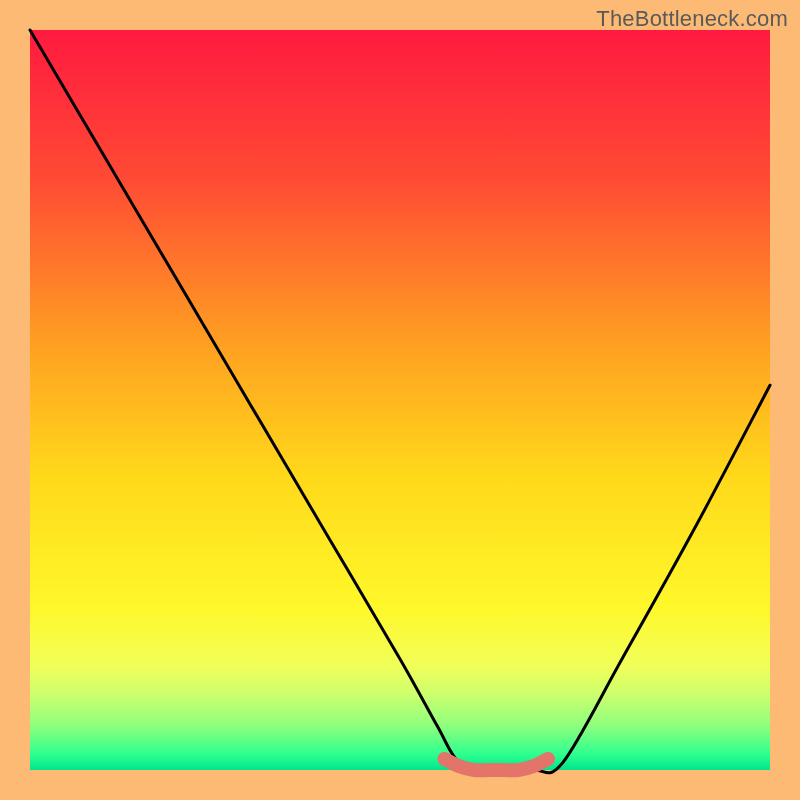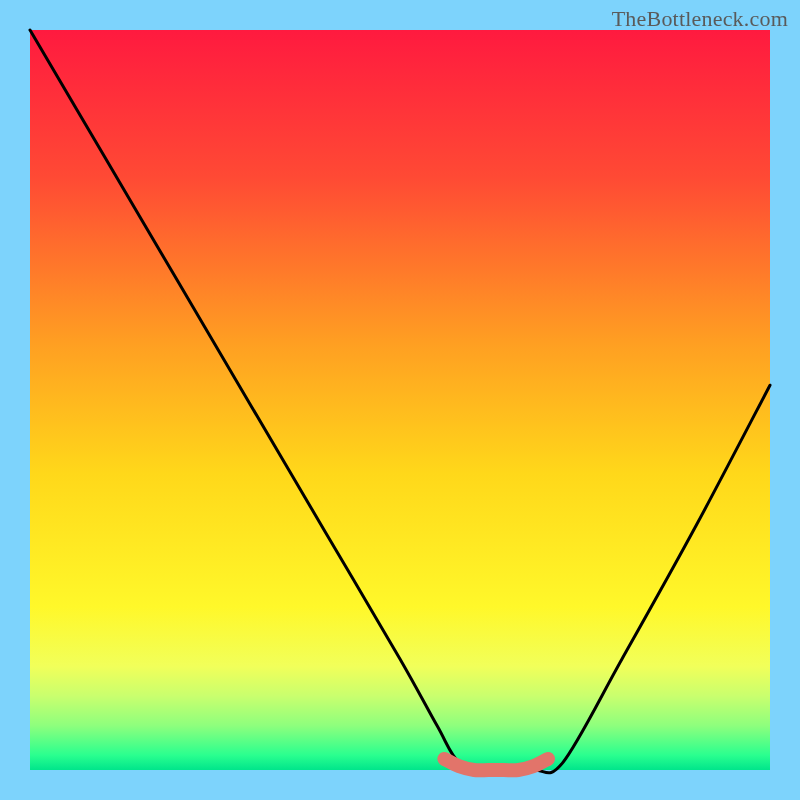--- a/index.html
+++ b/index.html
@@ -8,22 +8,21 @@
     width: 800px;
     height: 800px;
     background: #000;
     font-family: Arial, Helvetica, sans-serif;
     overflow: hidden;
   }
   .frame {
     position: relative;
     width: 800px;
     height: 800px;
-    background: #7dd3fc;
-    font-family: Liberation Serif, serif;
+    background: #fdba74;
   }
   .watermark {
     position: absolute;
     top: 6px;
     right: 12px;
     color: #5a5a5a;
     font-size: 22px;
     font-weight: 400;
     letter-spacing: 0.2px;
     z-index: 20;

